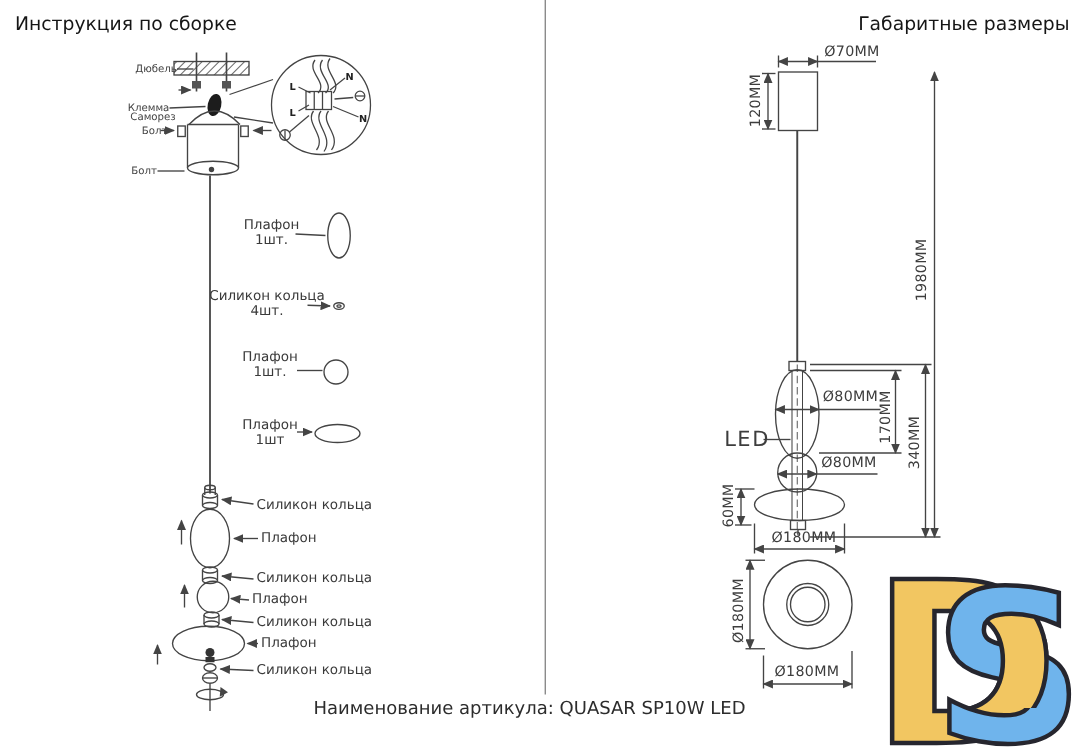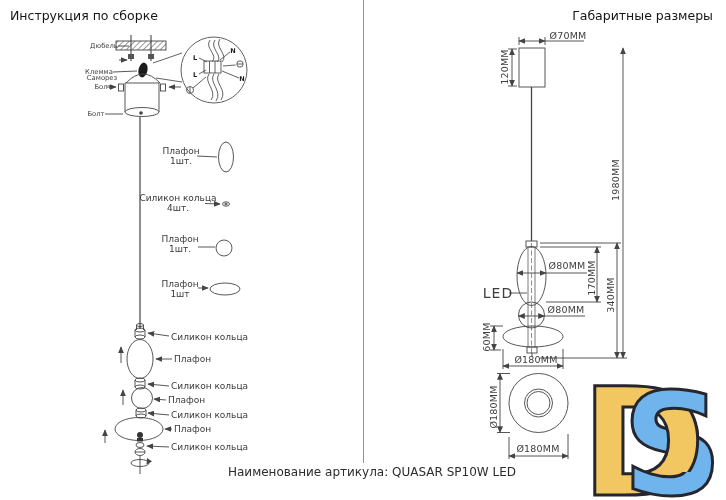--- a/index.html
+++ b/index.html
@@ -243,15 +243,15 @@
   <span class="lbl dim" style="left:567px; top:265px;">Ø80MM</span>
   <span class="lbl dim rot" style="left:591px; top:278px;">170MM</span>
   <span class="lbl dim rot" style="left:610px; top:295px;">340MM</span>
   <span class="lbl dim" style="left:498px; top:293px; font-size:14px; letter-spacing:1px;">LED</span>
   <span class="lbl dim" style="left:566px; top:309px;">Ø80MM</span>
   <span class="lbl dim rot" style="left:486px; top:337px;">60MM</span>
   <span class="lbl dim" style="left:536px; top:359px;">Ø180MM</span>
   <span class="lbl dim rot" style="left:493px; top:407px;">Ø180MM</span>
   <span class="lbl dim" style="left:538px; top:448px;">Ø180MM</span>
 
-  <span class="footer" style="left:372px; top:472px;">Наименование артикула: QUASAR SP10W LED</span>
+  <span class="footer" style="left:353px; top:472px;">Наименование артикула: QUASAR SP10W LED</span>
 
 </div>
 
 </body></html>

